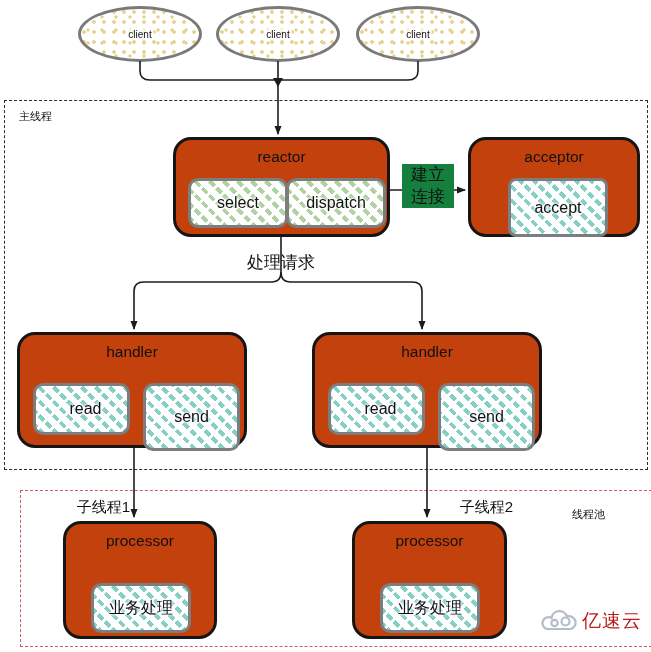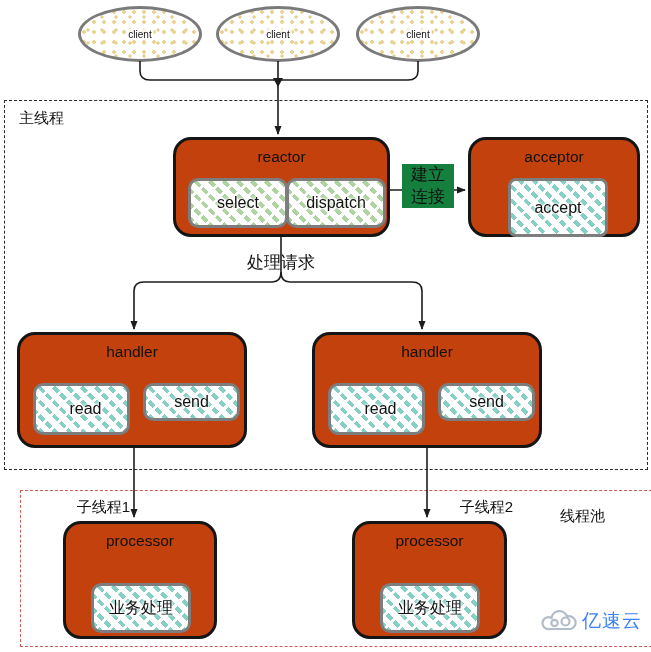--- a/index.html
+++ b/index.html
@@ -6,21 +6,21 @@
   .stage{
     position:relative;width:651px;height:652px;overflow:hidden;
     background:#ffffff;
     font-family:"Liberation Sans","DejaVu Sans",sans-serif;
     color:#111;
   }
   
   .region{position:absolute;box-sizing:border-box;}
   .region.main{left:4px;top:100px;width:644px;height:370px;border:1.5px dashed #2b2b2b;}
   .region.pool{left:20px;top:490px;width:642px;height:157px;border:1px dashed #cd5c5c;}
-  .region-label{position:absolute;font-size:15px;color:#111;white-space:nowrap;}
+  .region-label{position:absolute;font-size:11px;color:#111;white-space:nowrap;}
   .region.main .region-label{left:14px;top:8px;}
   .region.pool .region-label{right:56px;top:16px;}
   
   .client{
     position:absolute;width:124px;height:56px;box-sizing:border-box;
     border:3px solid #7a7a7a;border-radius:50%;
     display:flex;align-items:center;justify-content:center;
     font-size:10px;
     background-color:#fff;
     background-image:
@@ -59,42 +59,42 @@
   
   .reactor{left:173px;top:137px;width:217px;height:100px;}
   .reactor .sel{left:12px;top:38px;width:100px;height:50px;}
   .reactor .dis{left:110px;top:38px;width:100px;height:50px;}
   .acceptor{left:468px;top:137px;width:172px;height:100px;}
   .acceptor .acc{left:37px;top:38px;width:100px;height:59px;border-radius:8px;}
   
   .handler1{left:17px;top:332px;width:230px;height:116px;}
   .handler2{left:312px;top:332px;width:230px;height:116px;}
   .handler1 .rd,.handler2 .rd{left:13px;top:48px;width:97px;height:52px;padding-left:8px;}
-  .handler1 .sd,.handler2 .sd{left:123px;top:48px;width:97px;height:38px;}
+  .handler1 .sd,.handler2 .sd{left:123px;top:48px;width:97px;height:68px;}
   
   .processor1{left:63px;top:521px;width:154px;height:118px;}
   .processor2{left:352px;top:521px;width:155px;height:118px;}
   .processor1 .task{left:25px;top:59px;width:100px;height:50px;}
   .processor2 .task{left:25px;top:59px;width:100px;height:50px;}
   
   .flabel{position:absolute;z-index:3;font-size:17px;white-space:nowrap;}
   .lbl-establish{left:402px;top:164px;width:52px;text-align:center;line-height:22px;background:#15803d;}
   .lbl-request{left:231px;top:251px;width:100px;text-align:center;}
   .lbl-sub{font-size:15px;}
   .lbl-sub1{left:60px;top:498px;width:70px;text-align:right;}
   .lbl-sub2{left:433px;top:498px;width:80px;text-align:right;}
   
   svg.wires{position:absolute;left:0;top:0;z-index:1;}
   
   .watermark{
     position:absolute;right:3px;bottom:8px;width:112px;height:46px;
     background:#fff;z-index:5;display:flex;align-items:center;justify-content:flex-end;
     gap:3px;padding-right:6px;box-sizing:border-box;
   }
-  .watermark .wm-text{font-size:19px;color:#3b82f6;letter-spacing:1px;}
+  .watermark .wm-text{font-size:19px;color:#b91c1c;letter-spacing:1px;}
 </style>
 </head>
 <body>
 
 <div class="stage">
 
   <div class="region main">
     <span class="region-label">主线程</span>
   </div>
   <div class="region pool">

